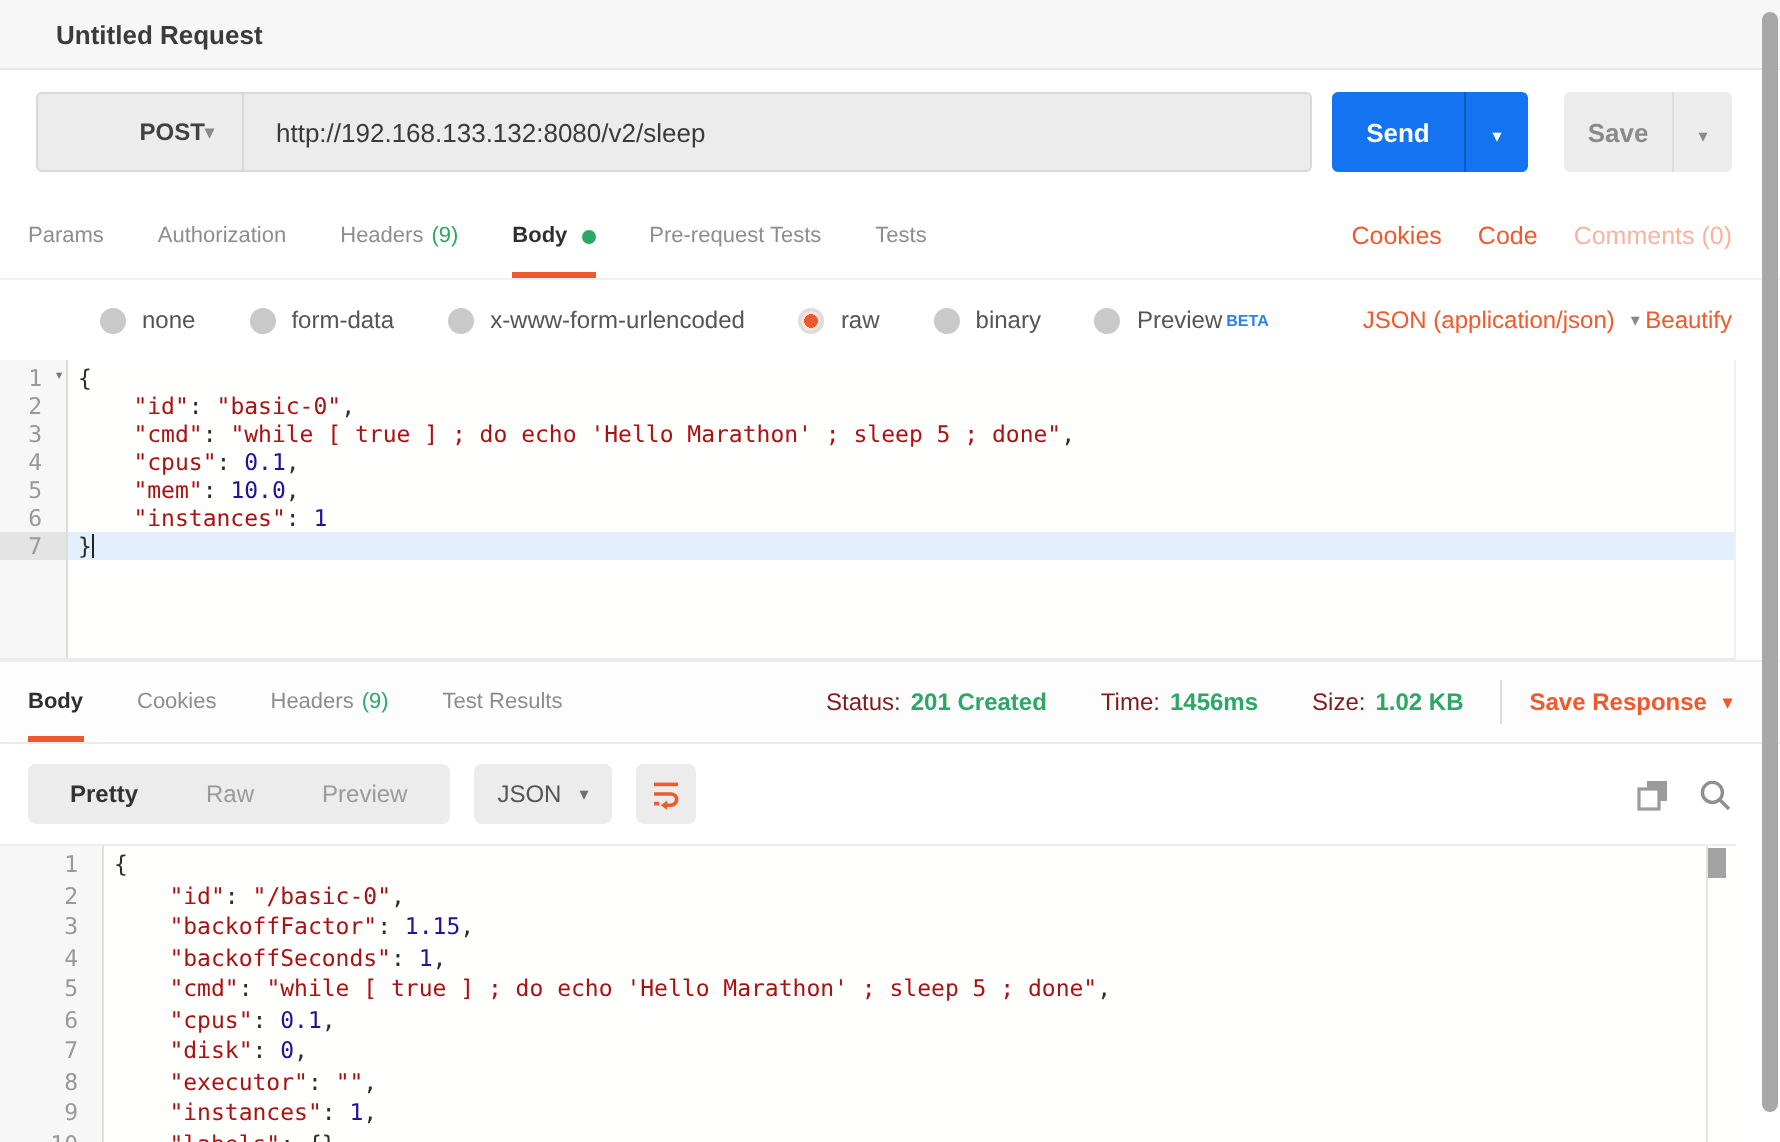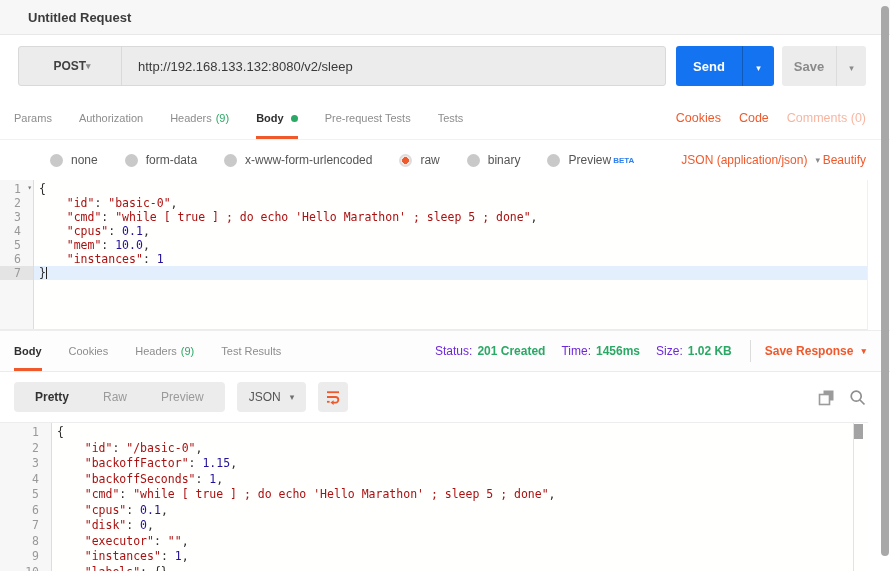--- a/index.html
+++ b/index.html
@@ -16,26 +16,26 @@
     display:flex; align-items:center; padding-left:28px;
     font-size:13px; font-weight:600; color:#3b3b3b;
   }
 
   
   .request-row { height:62px; display:flex; align-items:center; padding:0 24px 0 18px; background:#fff; }
   .method-url {
     flex:1; height:40px; background:#ececec; border:1px solid #d9d9d9; border-radius:3px;
     display:flex; align-items:center; margin-right:10px; overflow:hidden;
   }
-  .method { width:102px; height:100%; display:flex; align-items:center; justify-content:center;
+  .method { width:102px; height:100%; display:flex; align-items:center; justify-content:flex-end;
     padding:0 14px 0 18px; font-size:12px; font-weight:600; color:#414141; cursor:pointer; }
   .vdiv { width:1px; height:100%; background:#d9d9d9; }
   .url { flex:1; padding-left:16px; font-size:13px; color:#3a3a3a; white-space:nowrap; }
   .send-group, .save-group { display:flex; height:40px; border-radius:3px; overflow:hidden; flex:none; }
-  .send-group { margin-right:8px; }
+  .send-group { margin-right:18px; }
   .send-main { width:66px; border:0; background:var(--send_blue); color:#fff; font-size:13px; font-weight:600;
     font-family:inherit; cursor:pointer; }
   .send-caret { width:32px; border:0; border-left:1px solid rgba(0,0,0,.22); background:var(--send_blue); cursor:pointer; }
   .send-caret .caret { color:#fff; }
   .save-main { width:54px; border:0; background:#ececec; color:#8a8a8a; font-size:13px; font-weight:600;
     font-family:inherit; cursor:pointer; }
   .save-caret { width:30px; border:0; border-left:1px solid #dcdcdc; background:#ececec; cursor:pointer; }
 
   
   .tabs-row { height:43px; display:flex; align-items:stretch; padding:0 24px 0 14px; border-bottom:1px solid #f1f1f1; }
@@ -80,21 +80,21 @@
   .editor.resp .gutter { width:52px; }
   .editor.resp .gutter-cell, .editor.resp .code-line { height:15.5px; line-height:15.5px; }
   .vtrack { position:absolute; right:14px; top:0; bottom:0; width:1px; background:#e3e3e3; }
   .vthumb { position:absolute; right:5px; top:1px; width:9px; height:15px; background:#a3a3a3; }
 
   
   .resp-header { height:42px; display:flex; align-items:stretch; padding:0 24px 0 14px;
     border-top:1px solid #ededed; border-bottom:1px solid #ebebeb; background:#fdfdfd; }
   .resp-tabs { display:flex; }
   .status-group { margin-left:auto; display:flex; align-items:center; font-size:12px; }
-  .sl { color:#6d28d9; margin-right:5px; }
+  .sl { color:#7f1d1d; margin-right:5px;margin-left:11px; }
   .sv { color:var(--green); font-weight:600; margin-right:16px; }
   .hdiv { width:1px; height:22px; background:#dcdcdc; margin:0 14px 0 2px; }
   .save-resp { display:flex; align-items:center; color:var(--accent); font-weight:600; cursor:pointer; }
   .save-resp .caret { color:var(--accent); margin-left:8px; }
 
   
   .view-row { height:50px; display:flex; align-items:center; padding:0 24px 0 14px; }
   .seg { display:flex; align-items:center; height:30px; background:#ececec; border-radius:4px; padding:0 4px; }
   .seg-item { padding:0 17px; font-size:12px; color:#9a9a9a; cursor:pointer; }
   .seg-item.active { color:#333; font-weight:600; }

